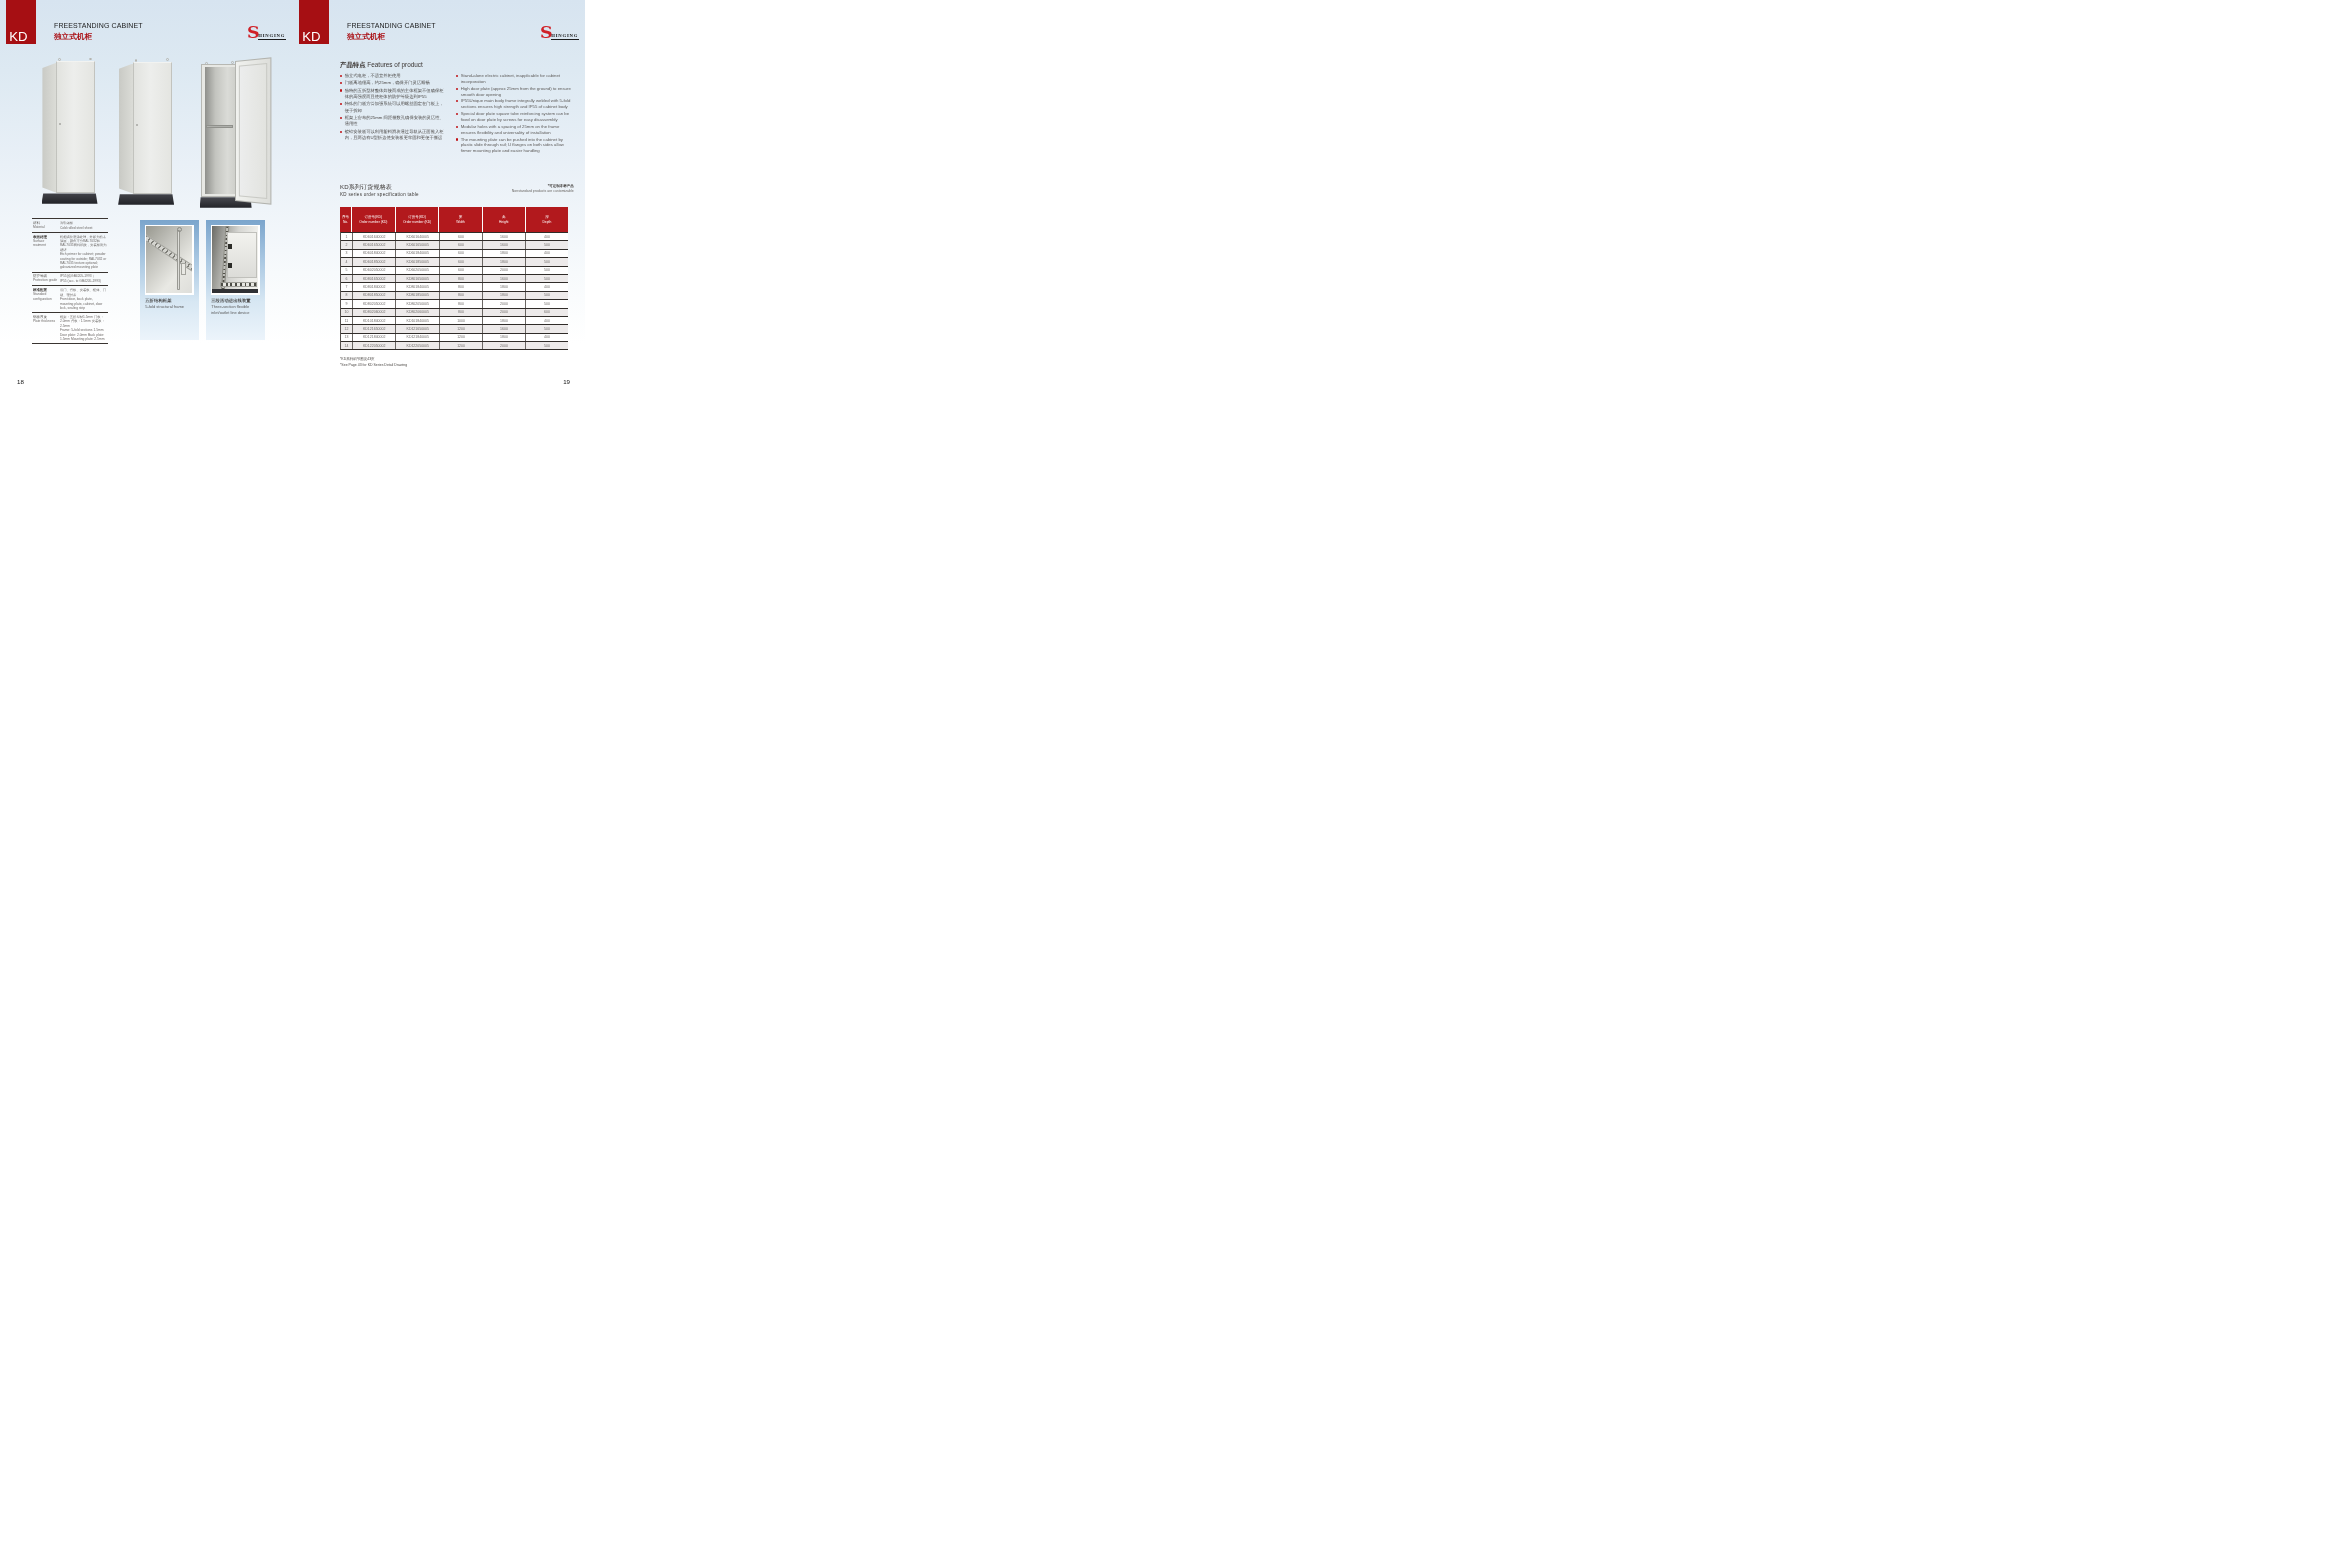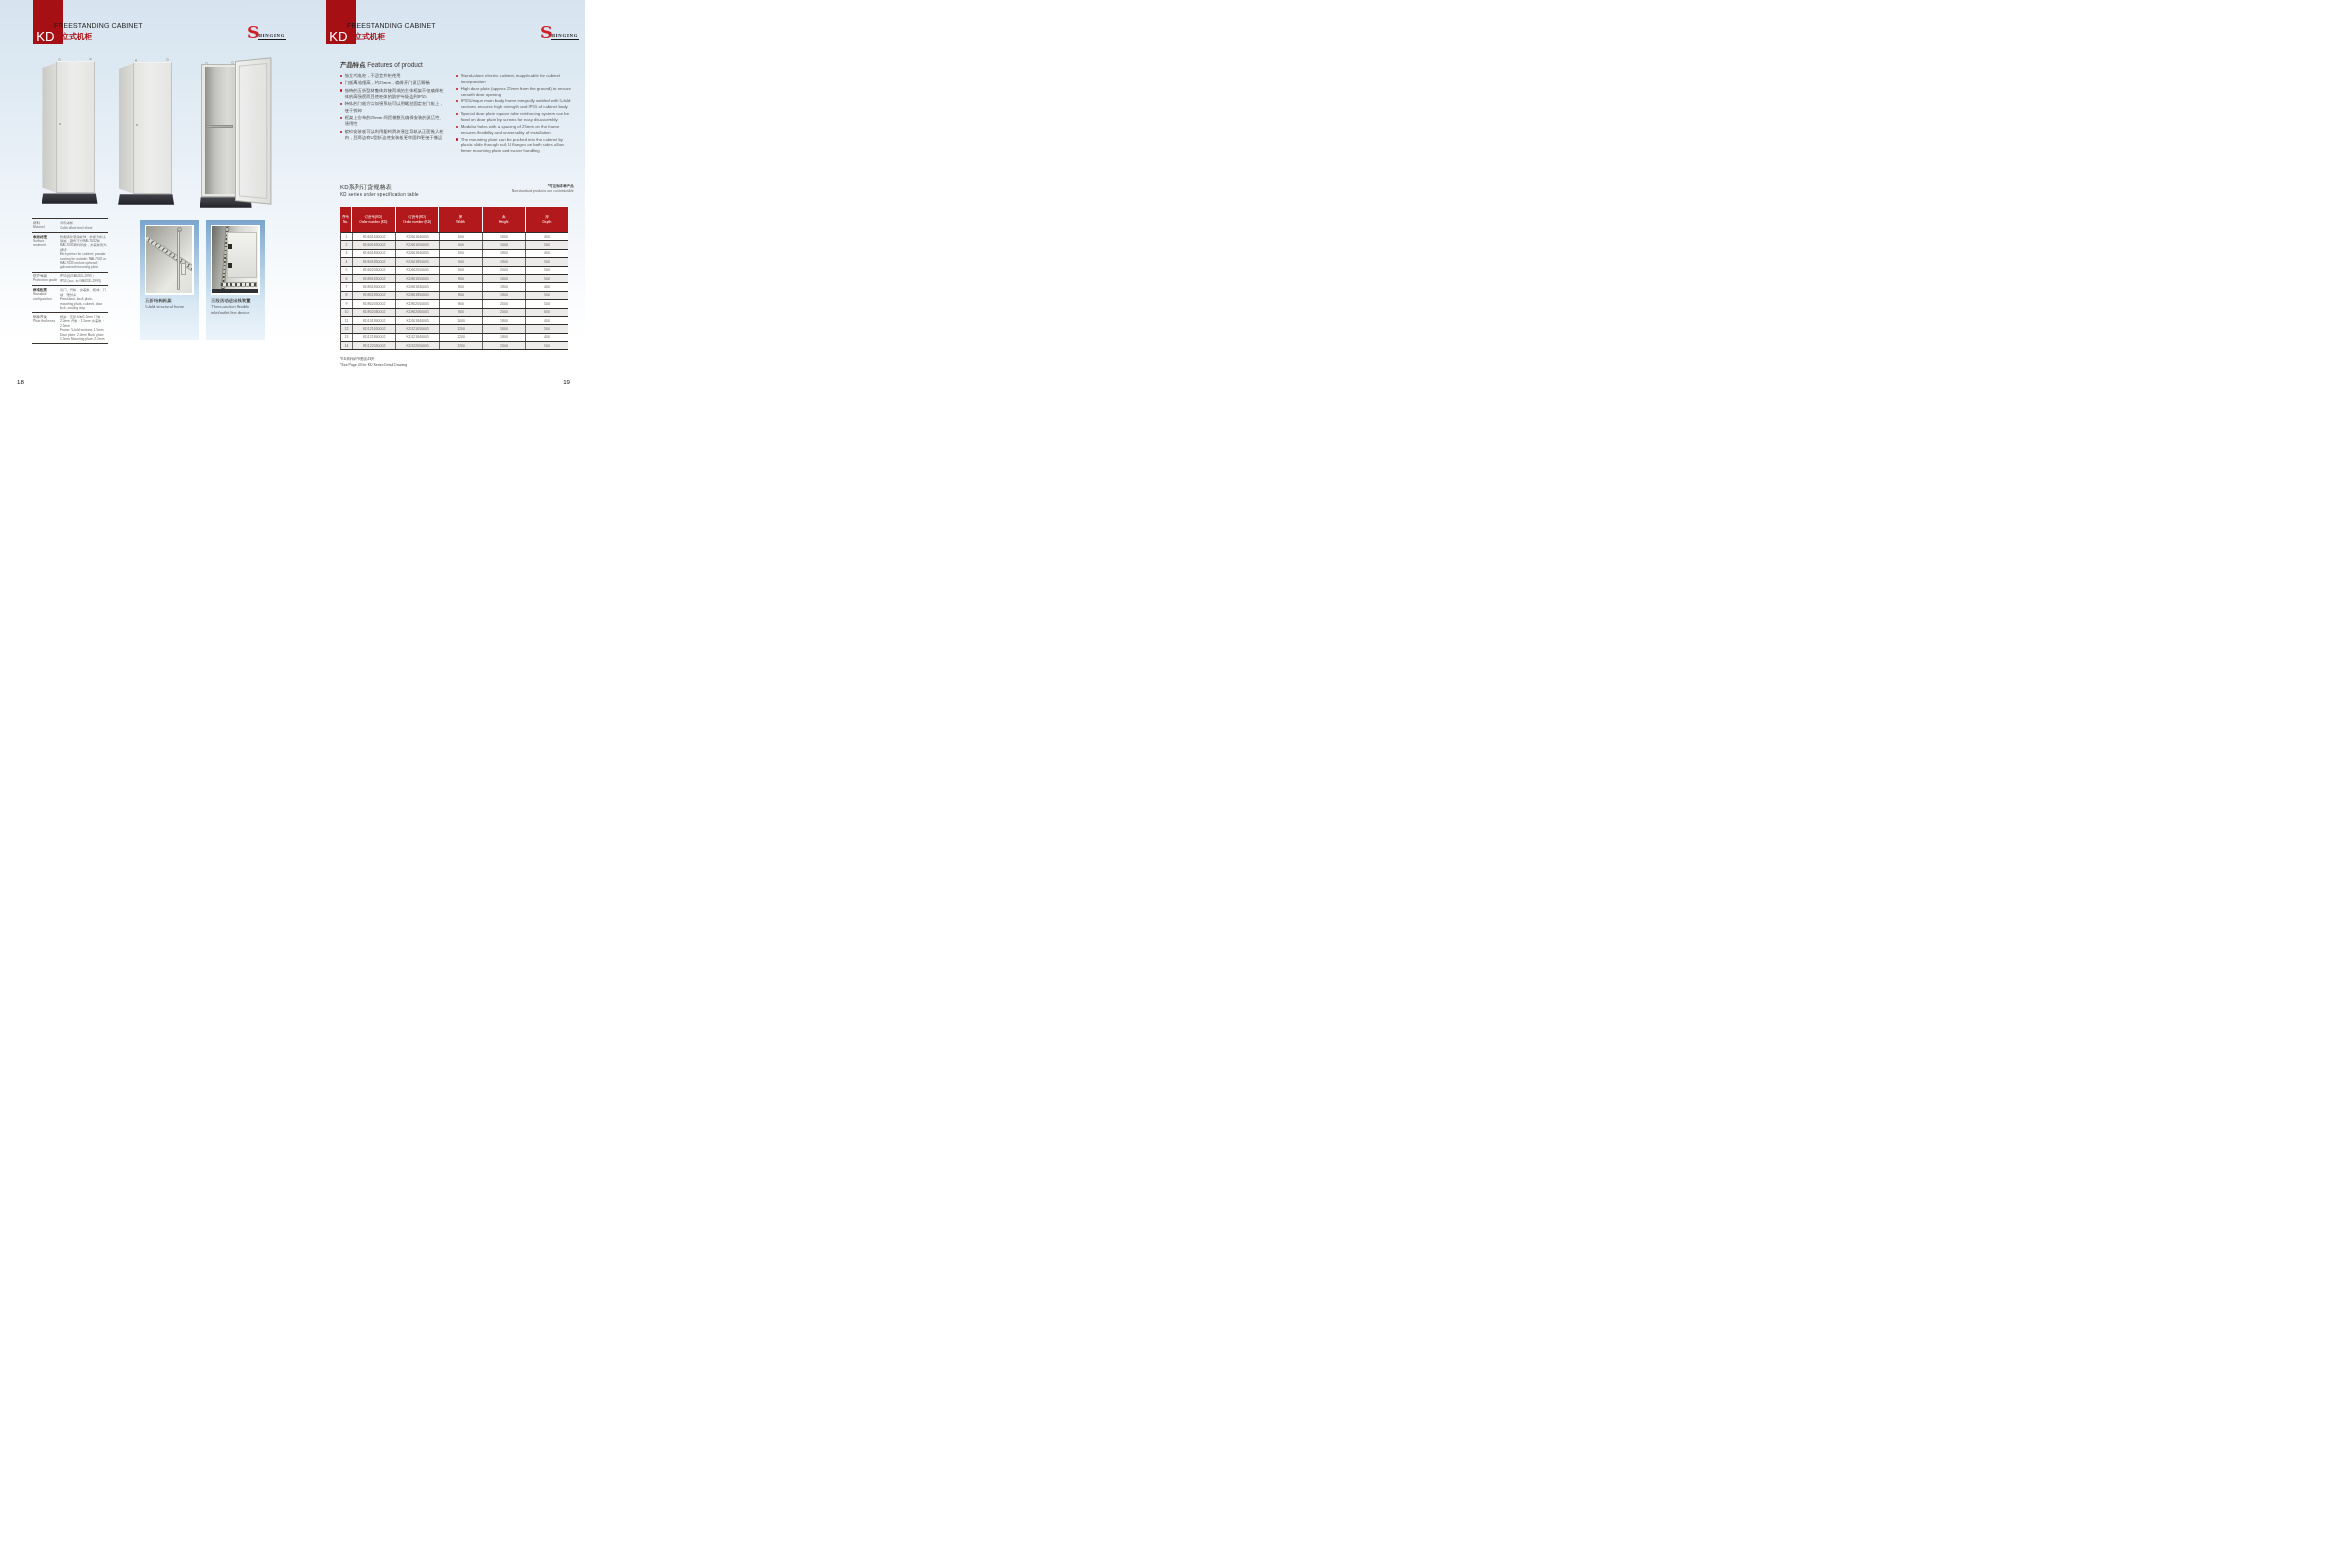--- a/index.html
+++ b/index.html
@@ -5,21 +5,21 @@
   html,body{margin:0;padding:0;background:#ffffff;}
   *{box-sizing:border-box;}
   body{font-family:"Liberation Sans","DejaVu Sans",sans-serif;}
   .spread{position:relative;width:585px;height:390px;overflow:hidden;
     background:linear-gradient(180deg,#d7e4f0 0%,#dde9f2 18%,#e9f0f7 42%,#f7fafc 70%,#ffffff 88%);}
   .page{position:absolute;top:0;width:293px;height:390px;}
   .page-left{left:0;}
   .page-right{left:293px;}
 
   
-  .kd-block{position:absolute;left:33px;top:0;width:30px;height:44px;background:#a60f13;}
+  .kd-block{position:absolute;left:6px;top:0;width:30px;height:44px;background:#a60f13;}
   .kd-code{position:absolute;left:3.3px;bottom:0.5px;color:#ffffff;font-size:13.2px;font-weight:400;letter-spacing:0;}
   .title-en{position:absolute;left:54px;top:22px;font-size:7px;color:#1c1c1c;letter-spacing:0.1px;font-weight:500;}
   .title-cn{position:absolute;left:54px;top:32px;font-size:7.6px;font-weight:700;color:#ab1217;}
   .logo{position:absolute;left:247px;top:24.6px;width:38px;height:20px;}
   .logo-s{position:absolute;left:0;top:-2.8px;font-family:"DejaVu Serif","Liberation Serif",serif;font-weight:700;font-size:17.5px;color:#d02027;}
   .logo-rest{position:absolute;left:11.3px;top:8.5px;font-family:"Liberation Serif","DejaVu Serif",serif;font-weight:600;font-size:4.7px;letter-spacing:0.8px;color:#111;border-bottom:1.4px double #1b1b1b;padding:0 0.9px 0.9px 0;}
 
   
   .cabinets{position:absolute;left:40px;top:57px;width:232px;height:152px;}
   .cab{position:absolute;width:53px;height:143px;}

